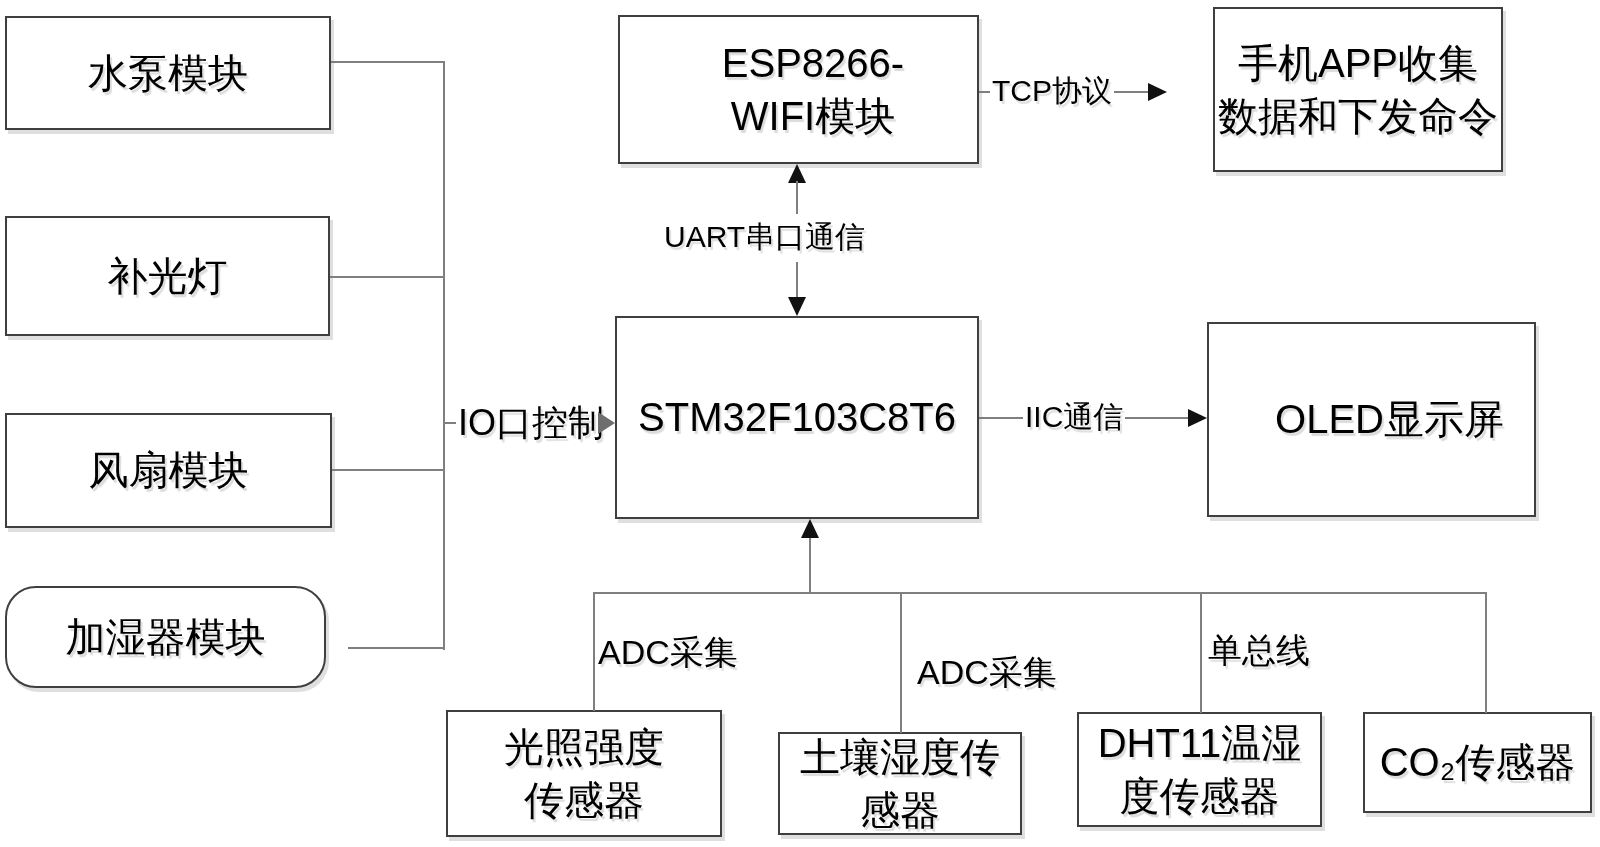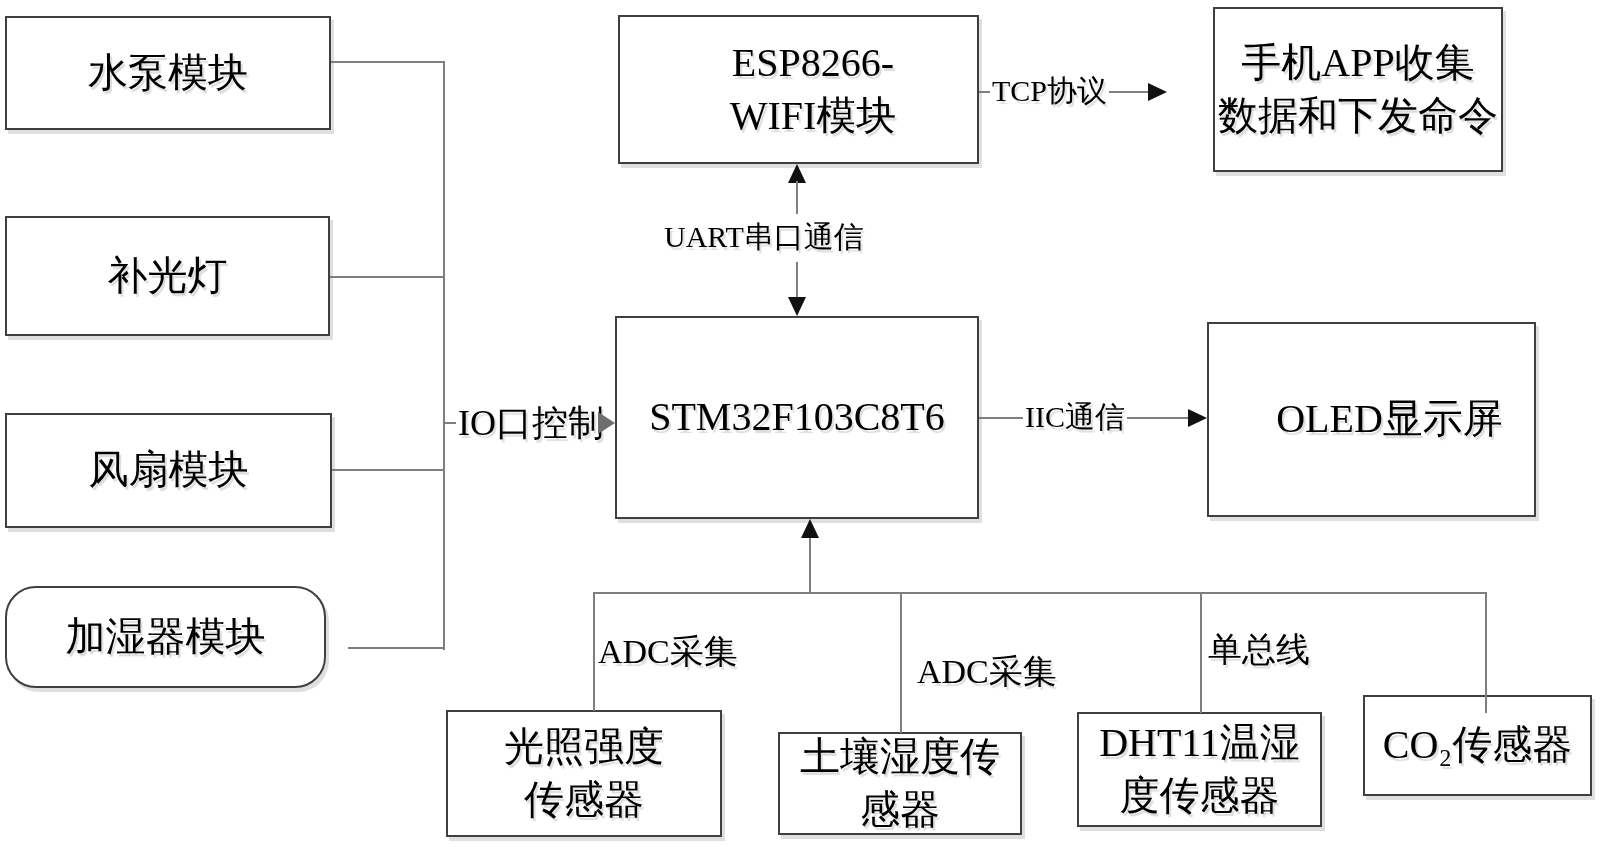--- a/index.html
+++ b/index.html
@@ -1,21 +1,21 @@
 <!DOCTYPE html>
 <html><head>
 <meta charset="utf-8">
 <style>
   html, body { margin: 0; padding: 0; background: #ffffff; }
   #stage {
     position: relative;
     width: 1600px;
     height: 847px;
     background: #ffffff;
-    font-family: Liberation Serif, serif;
+    font-family: Liberation Sans, sans-serif;
     color: #000000;
     overflow: hidden;
   }
   .box {
     position: absolute;
     background: #ffffff;
     border: 2px solid #3f3f3f;
     box-shadow: 3px 4px 0 rgba(185,185,185,0.45), inset 0 0 0 1px rgba(255,255,255,0.6);
     display: flex;
     align-items: center;
@@ -60,21 +60,21 @@
 数据和下发命令</div>
   <div class="box" style="left:615px;  top:316px; width:364px; height:203px;">STM32F103C8T6</div>
   <div class="box" style="left:1207px; top:322px; width:329px; height:195px;padding-left:36px;">OLED显示屏</div>
 
   <div class="box" style="left:446px;  top:710px; width:276px; height:127px;">光照强度
 传感器</div>
   <div class="box" style="left:778px;  top:732px; width:244px; height:103px;">土壤湿度传
 感器</div>
   <div class="box" style="left:1077px; top:712px; width:245px; height:115px;">DHT11温湿
 度传感器</div>
-  <div class="box" style="left:1363px; top:695px; width:229px; height:101px;">CO₂传感器</div>
+  <div class="box" style="left:1363px; top:712px; width:229px; height:101px;">CO₂传感器</div>
 
   <div class="line" style="left:443px; top:62px;  width:2px;   height:588px;"></div>
   <div class="line" style="left:331px; top:61px;  width:114px; height:2px;"></div>
   <div class="line" style="left:330px; top:276px; width:115px; height:2px;"></div>
   <div class="line" style="left:332px; top:469px; width:113px; height:2px;"></div>
   <div class="line" style="left:348px; top:647px; width:97px;  height:2px;"></div>
   <div class="line" style="left:444px; top:422px; width:156px; height:2px;"></div>
   <div class="lbl" style="left:456px; top:402px; font-size:36px; line-height:42px;">IO口控制</div>
   <div class="arr right gray" style="left:598px; top:412px;"></div>
 

